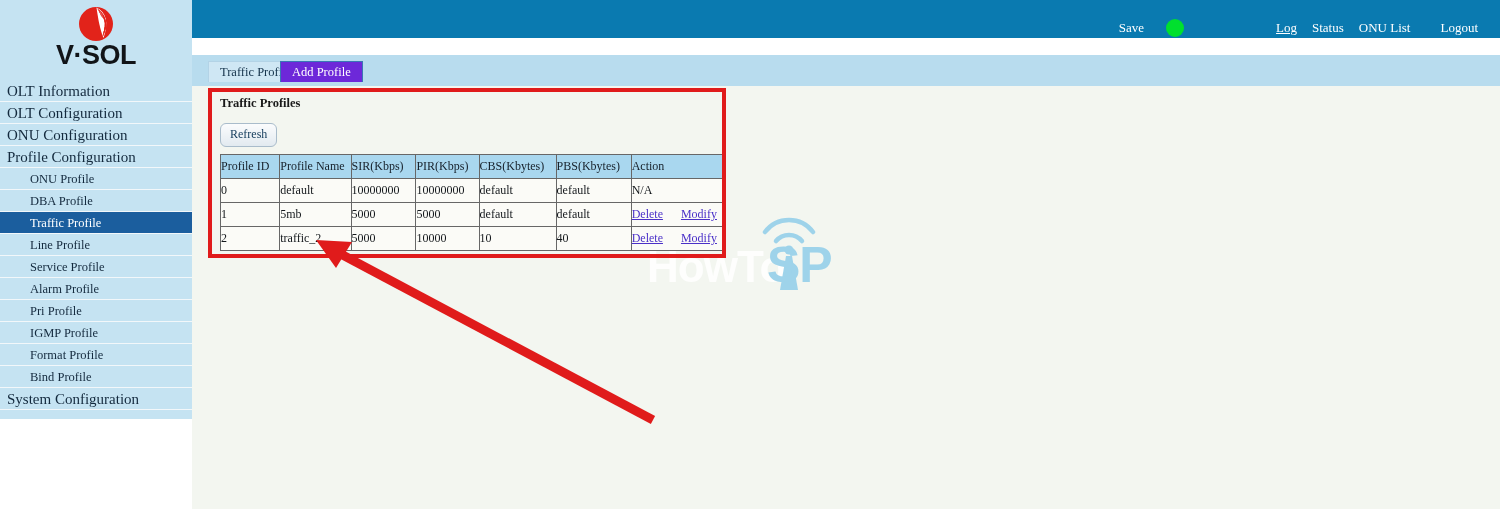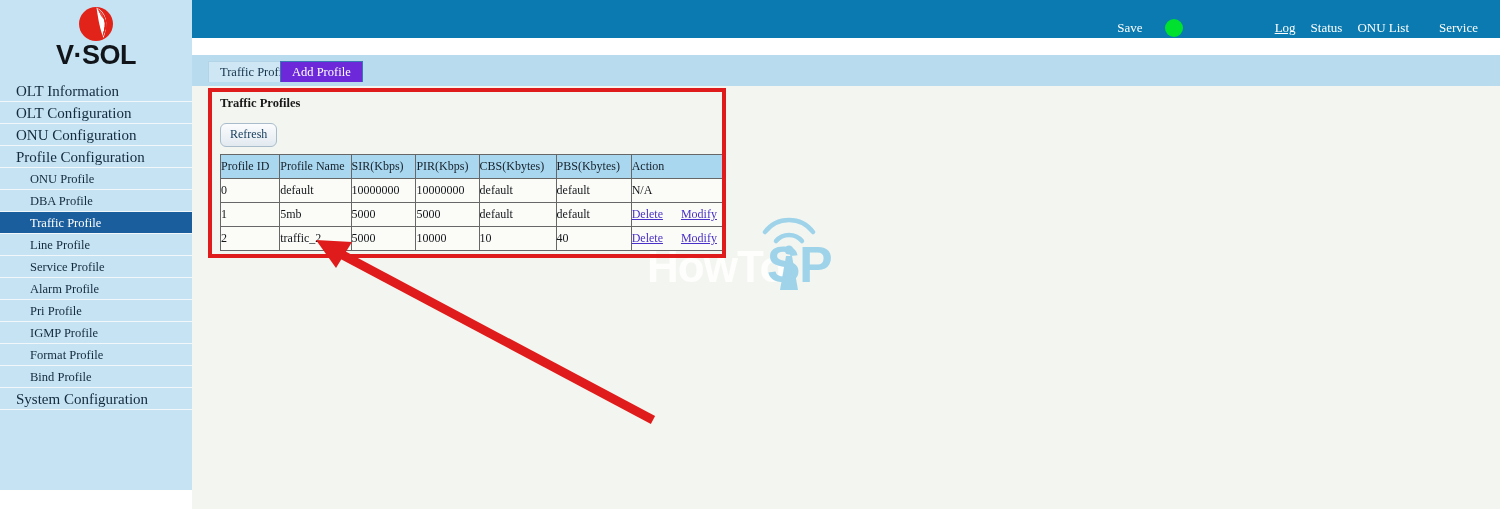--- a/index.html
+++ b/index.html
@@ -22,21 +22,21 @@
     height: 509px;
     background: #ffffff;
   }
 
   
   #sidebar {
     position: absolute;
     left: 0;
     top: 0;
     width: 192px;
-    height: 490px;
+    height: 419px;
     background: #c5e3f2;
   }
   #logo-area {
     height: 80px;
     background: #c5e3f2;
     position: relative;
   }
   #logo-mark {
     position: absolute;
     left: 50%;
@@ -58,21 +58,21 @@
     color: #111418;
   }
   .menu-item {
     display: block;
     height: 22px;
     line-height: 22px;
     background: #c5e3f2;
     border-bottom: 1px solid #f2f7fa;
     color: #13293d;
     font-size: 15px;
-    padding-left: 16px;
+    padding-left: 7px;
     box-sizing: border-box;
     white-space: nowrap;
     cursor: pointer;
   }
   .menu-item.sub {
     font-size: 12.5px;
     padding-left: 30px;
     height: 22px;
     line-height: 22px;
   }
@@ -319,21 +319,21 @@
       </div>
   </div>
 
   <div id="topbar">
     <div id="topbar-right">
       <span id="save-link" class="top-link">Save</span>
       <span id="status-dot"></span>
       <span id="log-link" class="top-link">Log</span>
       <span id="status-link" class="top-link">Status</span>
       <span id="onulist-link" class="top-link">ONU List</span>
-      <span id="logout-link" class="top-link">Service</span>
+      <span id="logout-link" class="top-link">Logout</span>
     </div>
   </div>
 
   <div id="tabstrip">
     <div class="tab" id="tab-traffic-profiles">Traffic Profiles</div>
     <div class="tab" id="tab-add-profile">Add Profile</div>
   </div>
 
   <div id="content">
 

